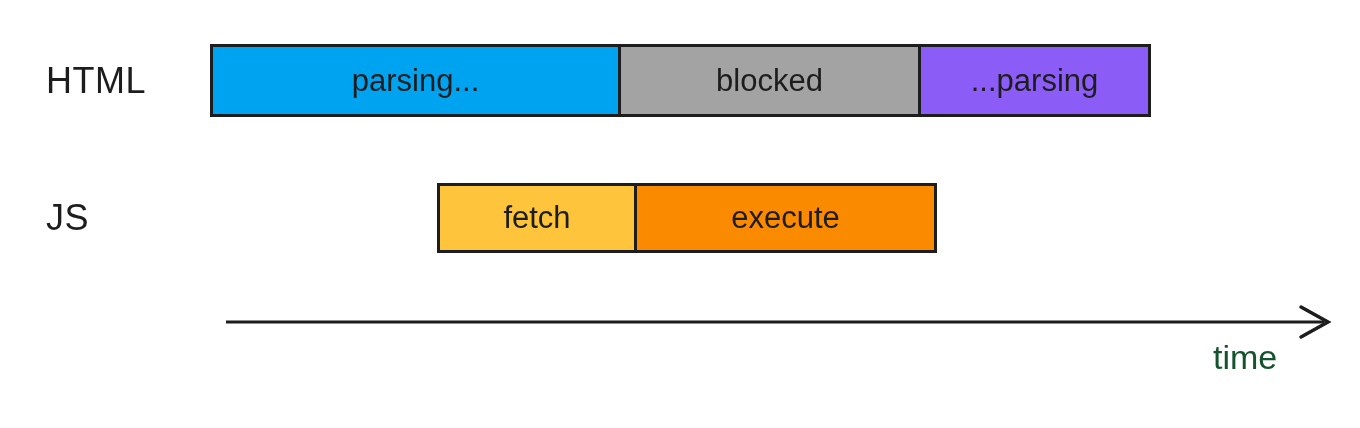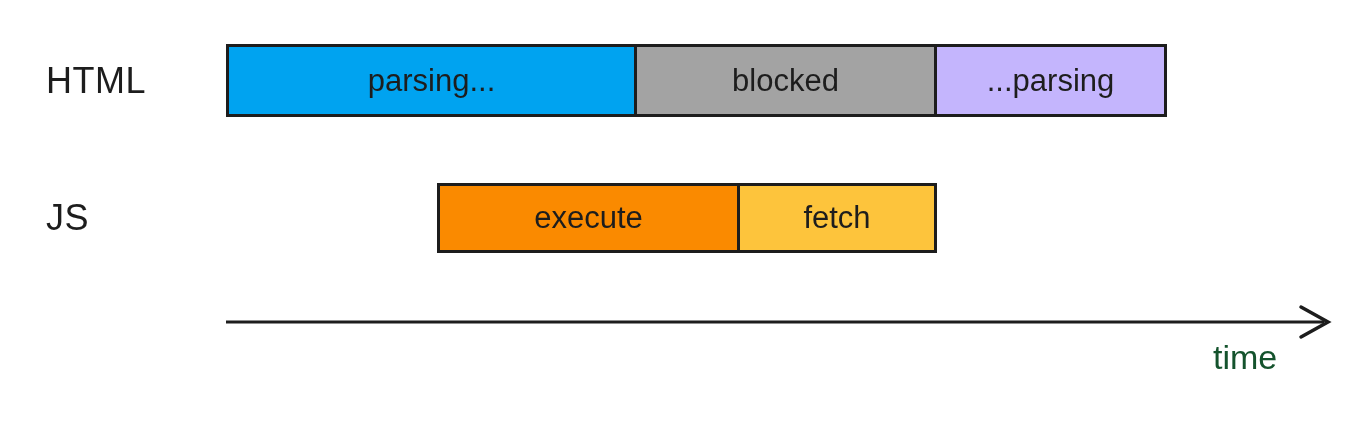--- a/index.html
+++ b/index.html
@@ -26,21 +26,21 @@
     color: #1d1d1d;
   }
   .row-label.html { top: 44px; height: 73px; }
   .row-label.js   { top: 183px; height: 70px; }
 
   .bar {
     position: absolute;
     display: flex;
     align-items: stretch;
   }
-  .bar.html-bar { left: 226px; top: 44px;  height: 73px; }
+  .bar.html-bar { left: 210px; top: 44px;  height: 73px; }
   .bar.js-bar   { left: 437px; top: 183px; height: 70px; }
 
   .segment {
     box-sizing: border-box;
     border: 3px solid #1d1d1d;
     display: flex;
     align-items: center;
     justify-content: center;
     font-size: 31px;
     color: #1d1d1d;
@@ -72,26 +72,26 @@
 
 <div id="stage">
 
   <div class="row-label html">HTML</div>
 
   <div class="row-label js">JS</div>
 
   <div class="bar html-bar">
     <div class="segment w-parsing1" style="background-color: rgb(0, 163, 240);">parsing...</div>
     <div class="segment w-blocked" style="background-color: #a3a3a3;">blocked</div>
-    <div class="segment w-parsing2" style="background-color: #c4b5fd; text-align: right;">...parsing</div>
+    <div class="segment w-parsing2" style="background-color: #8b5cf6; text-align: right;">...parsing</div>
   </div>
 
   <div class="bar js-bar">
+    <div class="segment w-fetch" style="background-color: rgb(253, 196, 60);">fetch</div>
     <div class="segment w-execute" style="background-color: rgb(250, 138, 0);">execute</div>
-    <div class="segment w-fetch" style="background-color: rgb(253, 196, 60);">fetch</div>
   </div>
 
   <svg class="axis-svg" width="1115" height="46" viewBox="0 0 1115 46">
     <line x1="4" y1="22" x2="1102" y2="22" stroke="#1d1d1d" stroke-width="3"></line>
     <path d="M1079 7 L1106 22 L1079 37" fill="none" stroke="#1d1d1d" stroke-width="3.5" stroke-linecap="round" stroke-linejoin="miter"></path>
   </svg>
 
   <div class="time-label">time</div>
 
 </div>

